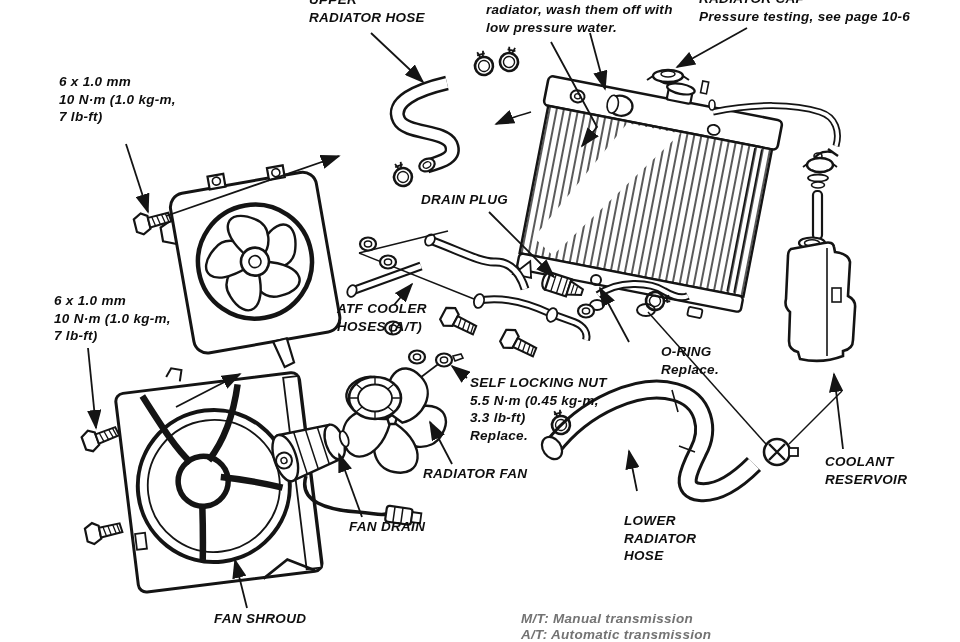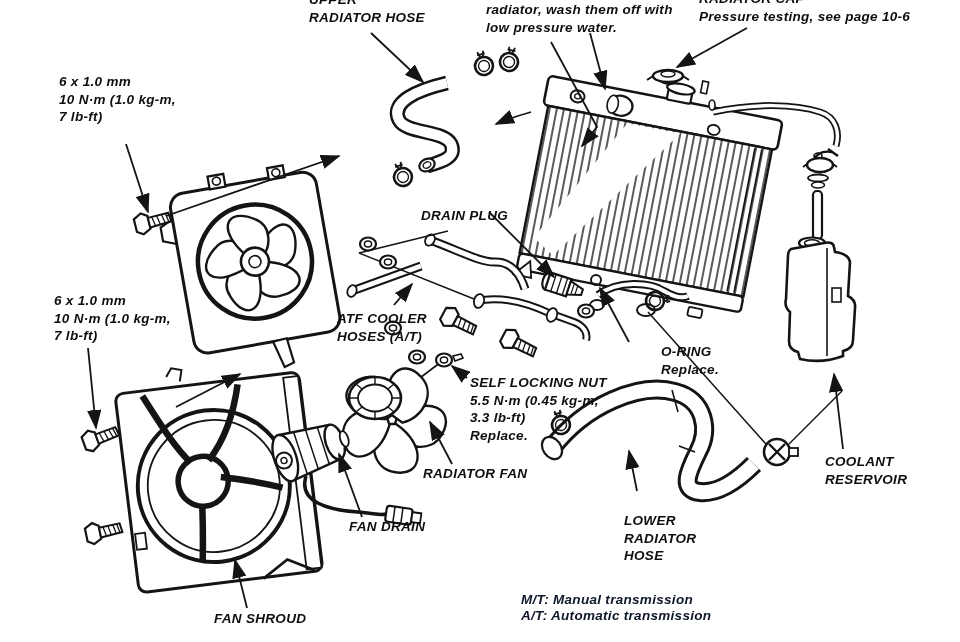--- a/index.html
+++ b/index.html
@@ -5,21 +5,21 @@
   html,body{margin:0;padding:0;background:#fff;}
   .stage{
     position:relative;width:960px;height:642px;overflow:hidden;
     background:#ffffff;font-family:"Liberation Sans",sans-serif;font-style:italic;
   }
   .stage svg{position:absolute;left:0;top:0;}
   .lbl{
     position:absolute;font-weight:bold;font-size:13.5px;line-height:1.3;
     letter-spacing:.3px;white-space:pre-line;color:#0e0e0e;
   }
-  .legend{position:absolute;left:521px;top:592px;color:#0f172a;}
+  .legend{position:absolute;left:521px;top:611px;color:#737373;}
   .legend div{font-weight:bold;font-size:13.5px;line-height:1.19;letter-spacing:.3px;}
 </style>
 </head>
 <body>
 
 <div class="stage">
 
   <svg width="960" height="642" viewBox="0 0 960 642">
     <defs>
       <marker id="arw" markerWidth="11" markerHeight="8" refX="10" refY="4" orient="auto">
@@ -259,22 +259,22 @@
   <div class="lbl" style="left:486px;top:1px;">radiator, wash them off with
 low pressure water.</div>
   <div class="lbl" style="left:699px;top:-10px;">RADIATOR CAP
 Pressure testing, see page 10-6</div>
   <div class="lbl" style="left:59px;top:73px;">6 x 1.0 mm
 10 N·m (1.0 kg-m,
 7 lb-ft)</div>
   <div class="lbl" style="left:54px;top:292px;">6 x 1.0 mm
 10 N·m (1.0 kg-m,
 7 lb-ft)</div>
-  <div class="lbl" style="left:421px;top:191px;margin-top:16px;">DRAIN PLUG</div>
-  <div class="lbl" style="left:337px;top:310px;">ATF COOLER
+  <div class="lbl" style="left:421px;top:191px;">DRAIN PLUG</div>
+  <div class="lbl" style="left:337px;top:300px;">ATF COOLER
 HOSES (A/T)</div>
   <div class="lbl" style="left:619px;top:343px;margin-left:42px;">O-RING
 Replace.</div>
   <div class="lbl" style="left:470px;top:374px;">SELF LOCKING NUT
 5.5 N·m (0.45 kg-m,
 3.3 lb-ft)
 Replace.</div>
   <div class="lbl" style="left:423px;top:465px;">RADIATOR FAN</div>
   <div class="lbl" style="left:349px;top:518px;">FAN DRAIN</div>
   <div class="lbl" style="left:214px;top:610px;">FAN SHROUD</div>

